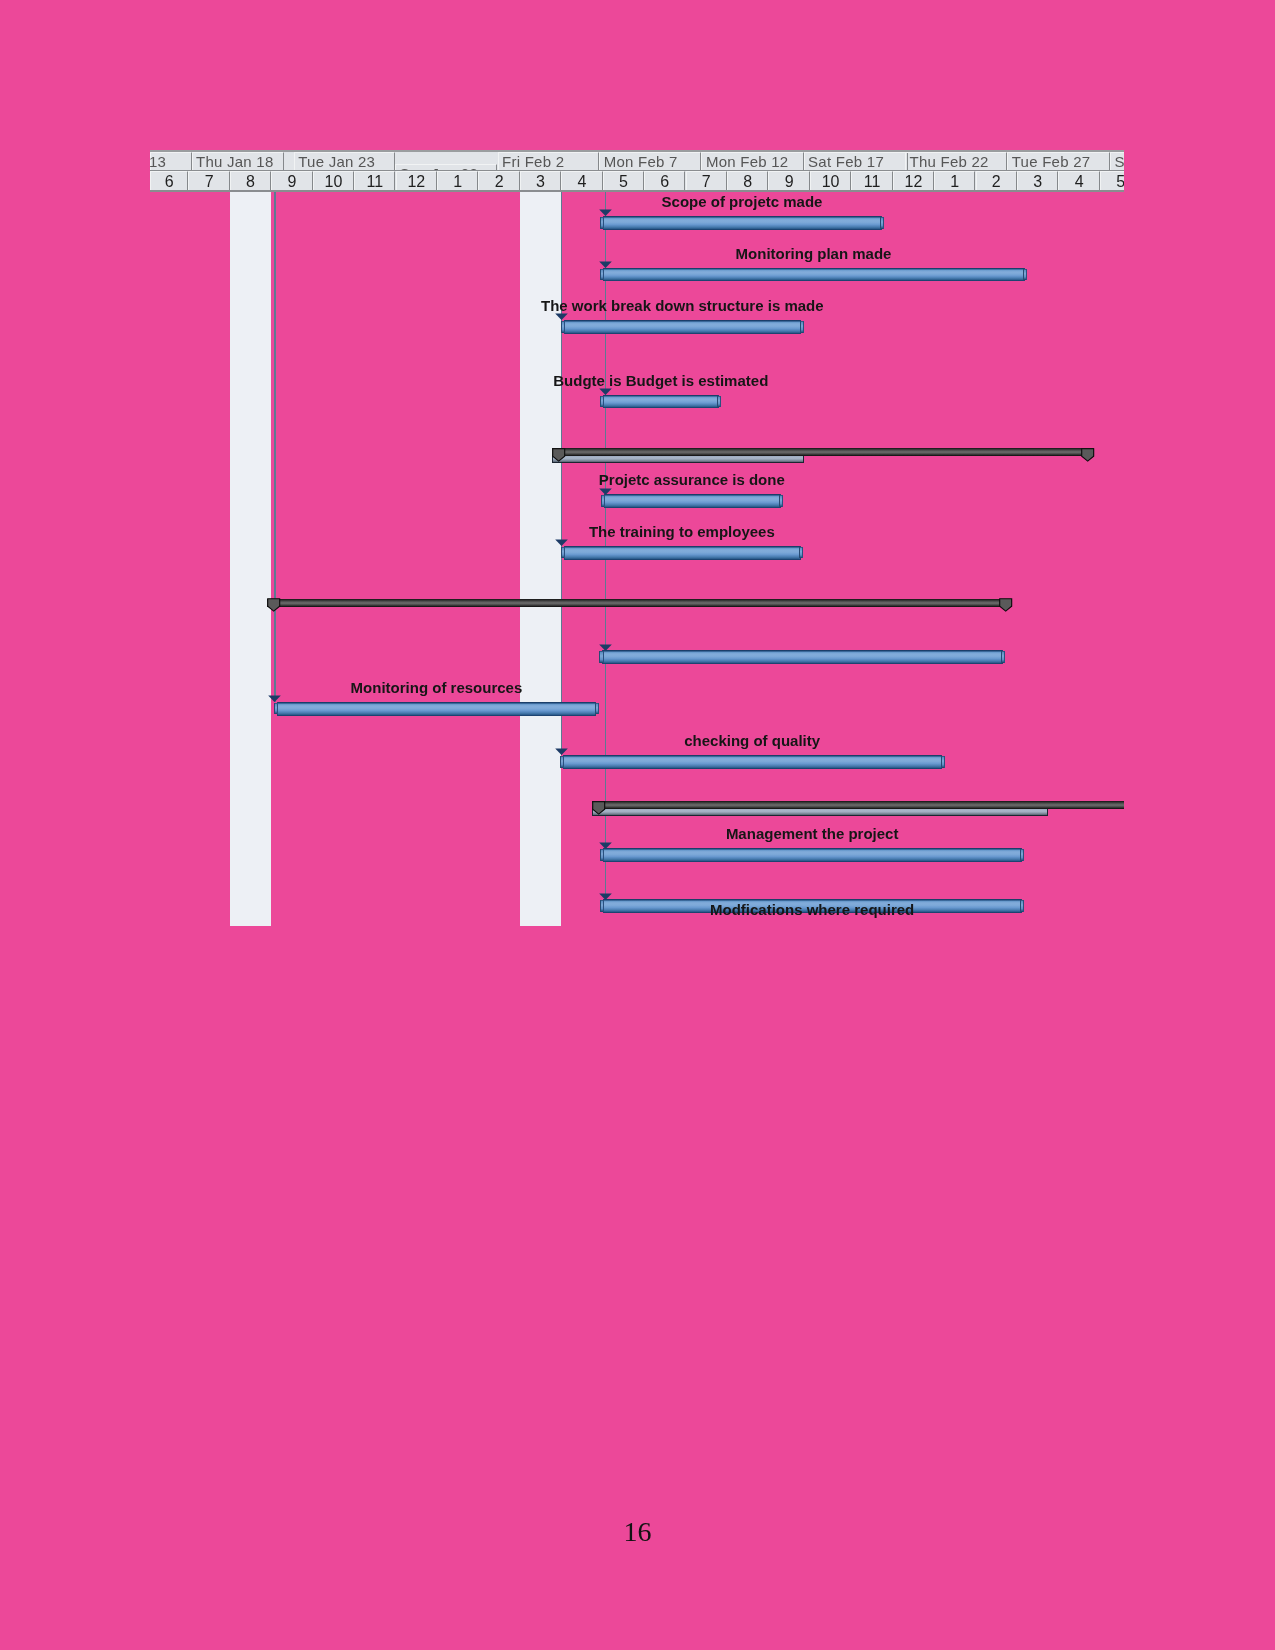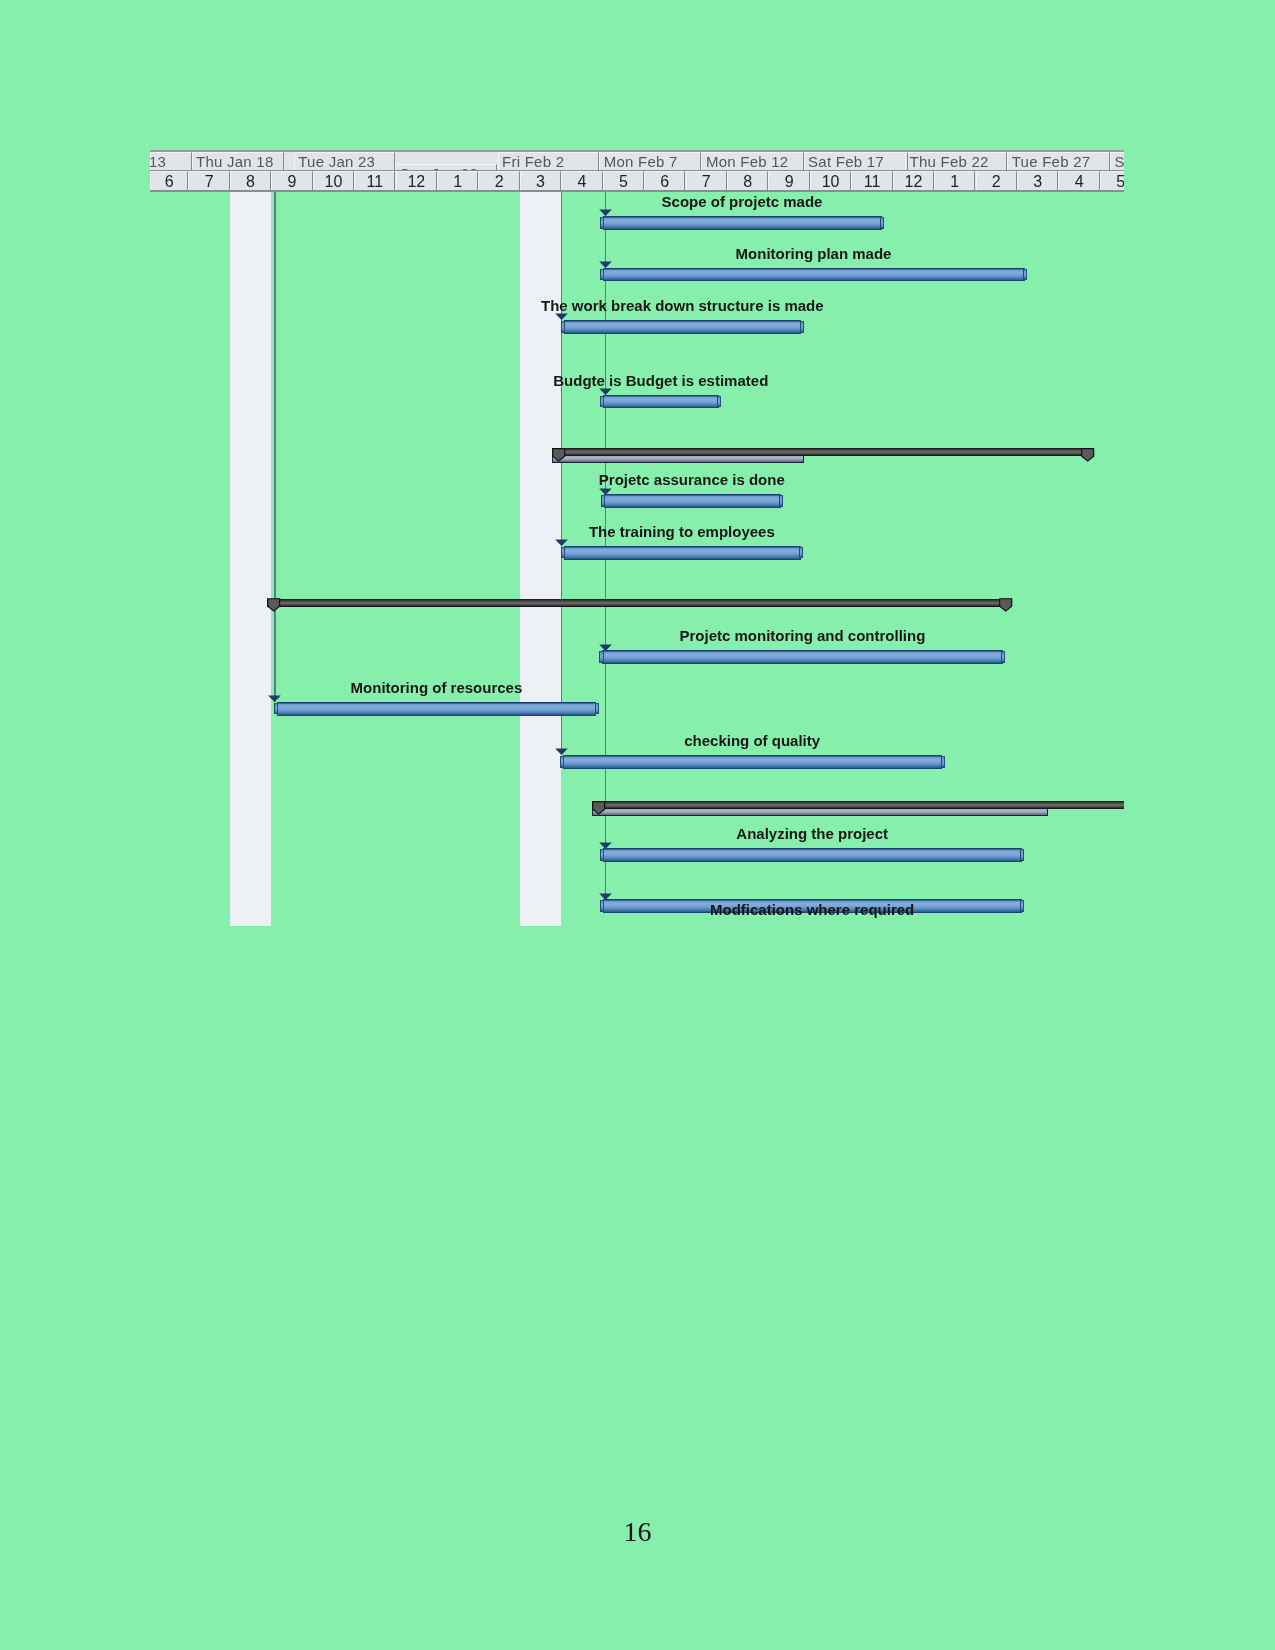--- a/index.html
+++ b/index.html
@@ -1,19 +1,19 @@
 <!DOCTYPE html>
 <html><head>
 <meta charset="utf-8">
 <title>Project Gantt Chart — page 16</title>
 <style>
   html,body{margin:0;padding:0;}
   body{width:1275px;height:1650px;background:#ffffff;
        font-family:"Liberation Sans",sans-serif;overflow:hidden;}
-  #page{position:relative;width:1275px;height:1650px;background:#86efac;}
+  #page{position:relative;width:1275px;height:1650px;background:#ec4899;}
 
   
   #gantt{position:absolute;left:150px;top:150px;width:974px;height:776px;}
 
   #timescale{position:absolute;left:0;top:0;width:974px;height:41.6px;
              background:#e1e4e8;box-sizing:border-box;overflow:hidden;}
   .hrule{position:absolute;left:0;width:974px;z-index:2;}
   #rule-top{top:0;height:1.5px;background:#9a9d9f;}
   #rule-mid{top:19.5px;height:1.5px;background:#8a8d90;}
   #rule-bot{top:39.6px;height:2px;background:#8a8d90;}
@@ -215,39 +215,38 @@
           <div class="barbody"></div>
           <div class="capL"></div>
           <div class="capR"></div>
         </div>
         <div class="blabel" style="left: 131.85px; width: 800px; top: 332.5px;">The training to employees</div>
         <div class="bar" style="left: 449.4px; top: 459.2px; width: 406px; height: 14.3px;">
           <div class="barbody"></div>
           <div class="capL"></div>
           <div class="capR"></div>
         </div>
-        <div class="blabel" style="left: 252.4px; width: 800px; top: 437.2px;">Projetc monitoring and controlling</div>
         <div class="bar" style="left: 124.1px; top: 510.8px; width: 324.7px; height: 13.8px;">
           <div class="barbody"></div>
           <div class="capL"></div>
           <div class="capR"></div>
         </div>
         <div class="blabel" style="left: -113.55px; width: 800px; top: 488.8px;">Monitoring of resources</div>
         <div class="bar" style="left: 409.6px; top: 564px; width: 385.2px; height: 13.8px;">
           <div class="barbody"></div>
           <div class="capL"></div>
           <div class="capR"></div>
         </div>
         <div class="blabel" style="left: 202.2px; width: 800px; top: 542px;">checking of quality</div>
         <div class="bar" style="left: 449.8px; top: 657.1px; width: 424.7px; height: 14.1px;">
           <div class="barbody"></div>
           <div class="capL"></div>
           <div class="capR"></div>
         </div>
-        <div class="blabel" style="left: 262.15px; width: 800px; top: 635.1px;">Analyzing the project</div>
+        <div class="blabel" style="left: 262.15px; width: 800px; top: 635.1px;">Management the project</div>
         <div class="bar" style="left: 449.8px; top: 708.1px; width: 424.7px; height: 13.9px;">
           <div class="barbody"></div>
           <div class="capL"></div>
           <div class="capR"></div>
         </div>
         <div class="blabel" style="left: 262.15px; width: 800px; top: 711px;">Modfications where required</div>
       </div>
 
   </div>
 

